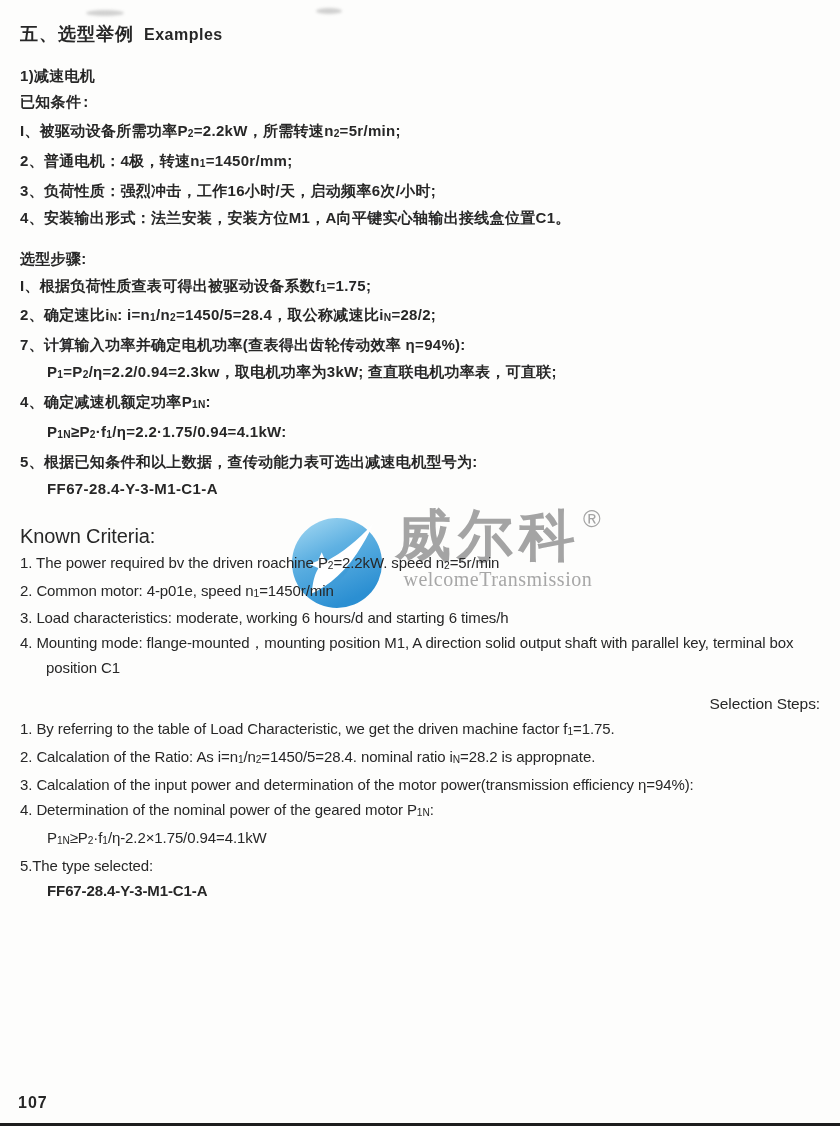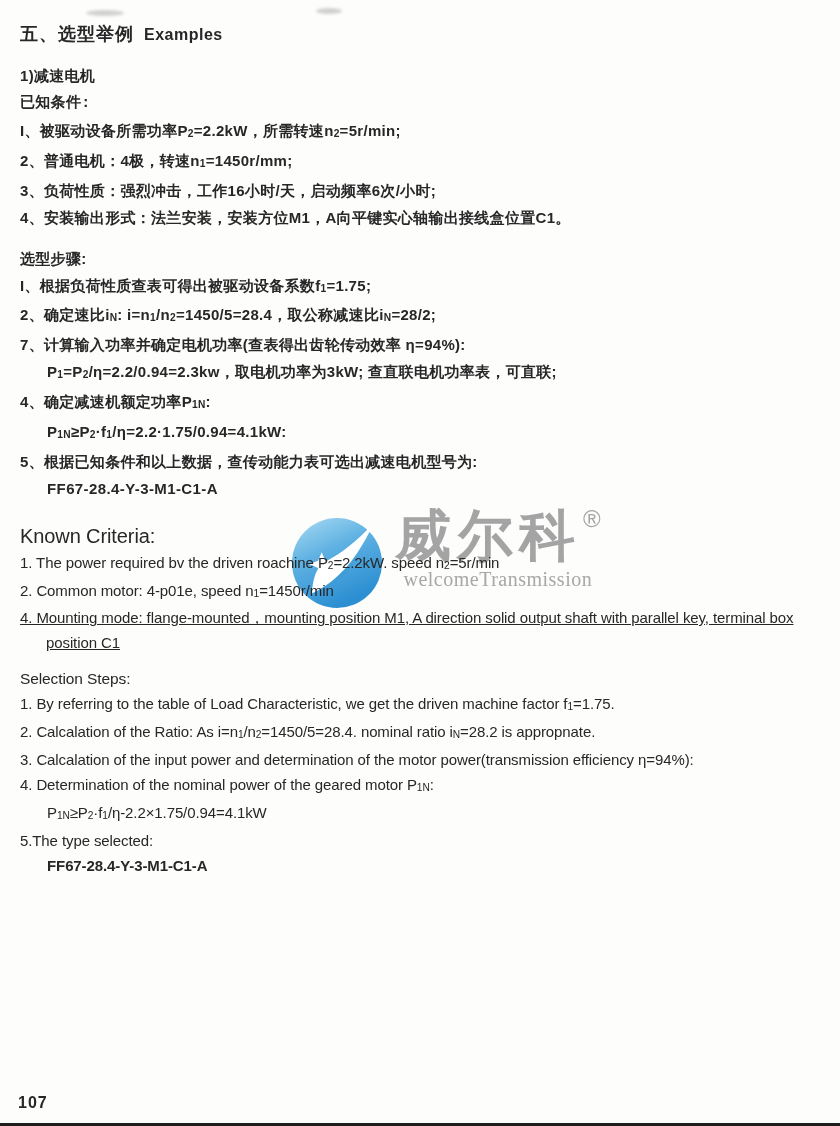--- a/index.html
+++ b/index.html
@@ -12,22 +12,22 @@
   .cn-line{font-size:15px;line-height:27px;font-weight:600;letter-spacing:.3px;}
   .cn-sub{margin-top:16px;}
   .cn-heading{margin-top:1px;font-family:Liberation Mono, monospace;}
   .cn-steps-heading{margin-top:14px;}
   .indent{padding-left:27px;}
   .model{font-weight:700;letter-spacing:.4px;}
   .en-block{margin-top:21px;}
   .en-line{font-size:15px;line-height:25px;letter-spacing:-.1px;}
   .en-sub{line-height:27px;}
   .en-heading{font-size:20px;line-height:27px;}
-  .en-steps-heading{font-size:15.5px;line-height:25px;margin-top:11px;}
-  .hang{padding-left:26px;text-indent:-26px;text-decoration:underline;}
+  .en-steps-heading{font-size:15.5px;line-height:25px;margin-top:11px;text-align:right;}
+  .hang{padding-left:26px;text-indent:-26px;}
   .sub{font-size:.68em;vertical-align:-.08em;}
   .watermark{position:absolute;left:292px;top:505px;z-index:0;display:flex;align-items:flex-start;}
   .wm-badge{width:90px;height:90px;margin-top:13px;}
   .wm-text{margin-left:13px;}
   .wm-cn-row{white-space:nowrap;}
   .wm-cn{font-size:56px;line-height:60px;font-weight:700;color:#a4a4a4;letter-spacing:6px;}
   .wm-reg{font-size:24px;color:#a4a4a4;vertical-align:28px;margin-left:2px;}
   .wm-en{font-family:"Liberation Serif",serif;font-size:20px;color:#a7a7a7;
          letter-spacing:.5px;margin-top:2px;text-align:center;}
   .footer-page{position:absolute;left:18px;top:1094px;font-size:16px;font-weight:600;
@@ -91,20 +91,21 @@
       <div class="cn-line">4、确定减速机额定功率P<span class="sub">1N</span>:</div>
       <div class="cn-line indent">P<span class="sub">1N</span>≥P<span class="sub">2</span>·f<span class="sub">1</span>/η=2.2·1.75/0.94=4.1kW:</div>
       <div class="cn-line">5、根据已知条件和以上数据，查传动能力表可选出减速电机型号为:</div>
       <div class="cn-line indent model">FF67-28.4-Y-3-M1-C1-A</div>
     </div>
 
     <div class="en-block">
       <div class="en-line en-heading">Known Criteria:</div>
       <div class="en-line">1. The power required bv the driven roachine P<span class="sub">2</span>=2.2kW. speed n<span class="sub">2</span>=5r/min</div>
       <div class="en-line">2. Common motor:  4-p01e, speed n<span class="sub">1</span>=1450r/min</div>
+      <div class="en-line">3. Load characteristics:  moderate, working  6 hours/d and starting 6 times/h</div>
       <div class="en-line hang">4. Mounting mode: flange-mounted，mounting position M1,  A direction solid output shaft with parallel key, terminal box position C1</div>
 
       <div class="en-line en-steps-heading">Selection Steps:</div>
       <div class="en-line">1. By referring to the table of Load Characteristic, we get the driven machine factor f<span class="sub">1</span>=1.75.</div>
       <div class="en-line">2. Calcalation of the Ratio: As i=n<span class="sub">1</span>/n<span class="sub">2</span>=1450/5=28.4.  nominal ratio i<span class="sub">N</span>=28.2 is appropnate.</div>
       <div class="en-line">3. Calcalation of the input power and determination of the motor power(transmission efficiency  η=94%):</div>
       <div class="en-line">4. Determination of the nominal power of the geared motor P<span class="sub">1N</span>:</div>
       <div class="en-line indent">P<span class="sub">1N</span>≥P<span class="sub">2</span>·f<span class="sub">1</span>/η-2.2×1.75/0.94=4.1kW</div>
       <div class="en-line">5.The type selected:</div>
       <div class="en-line indent model">FF67-28.4-Y-3-M1-C1-A</div>

